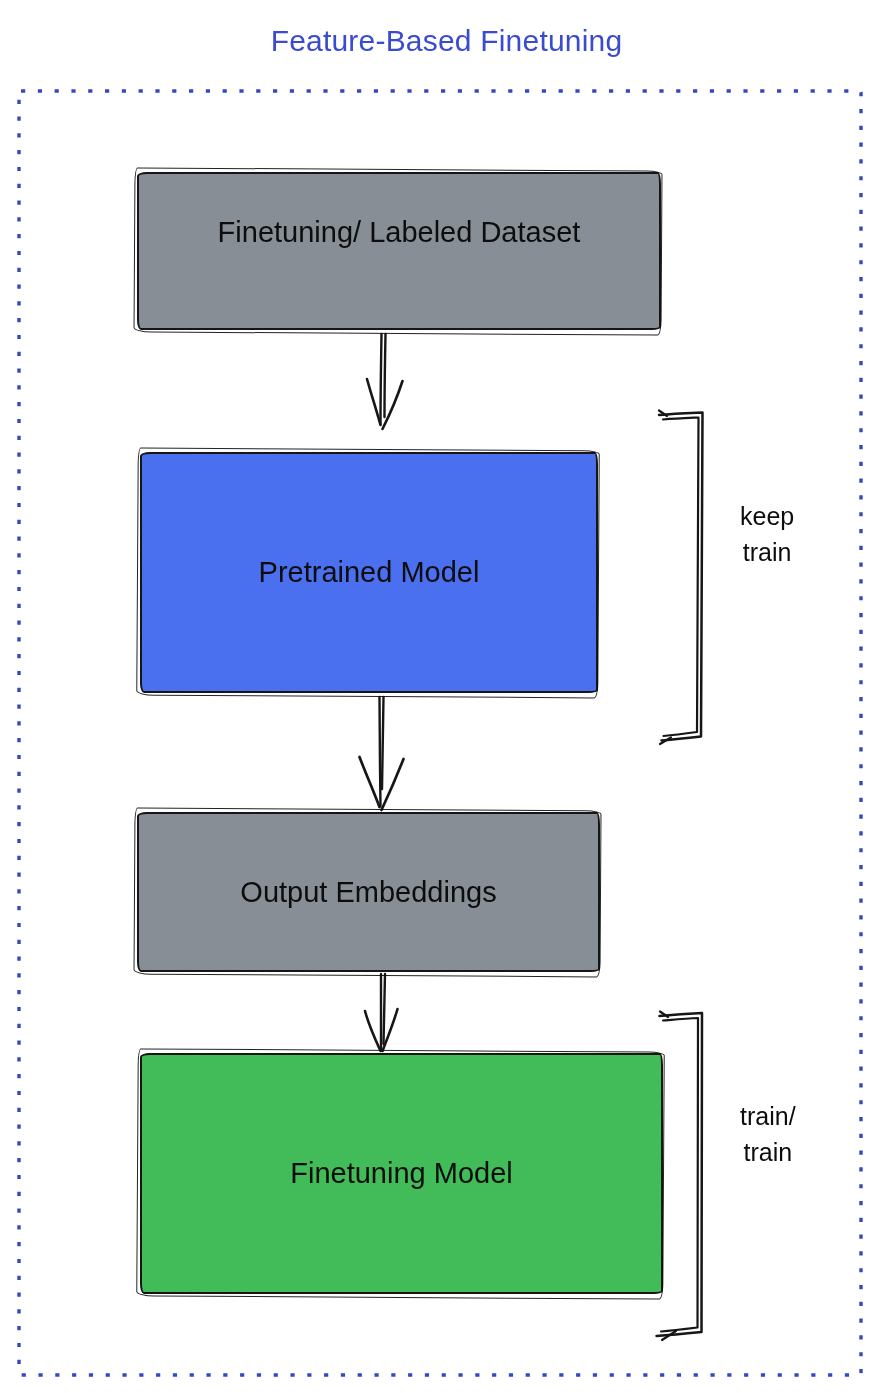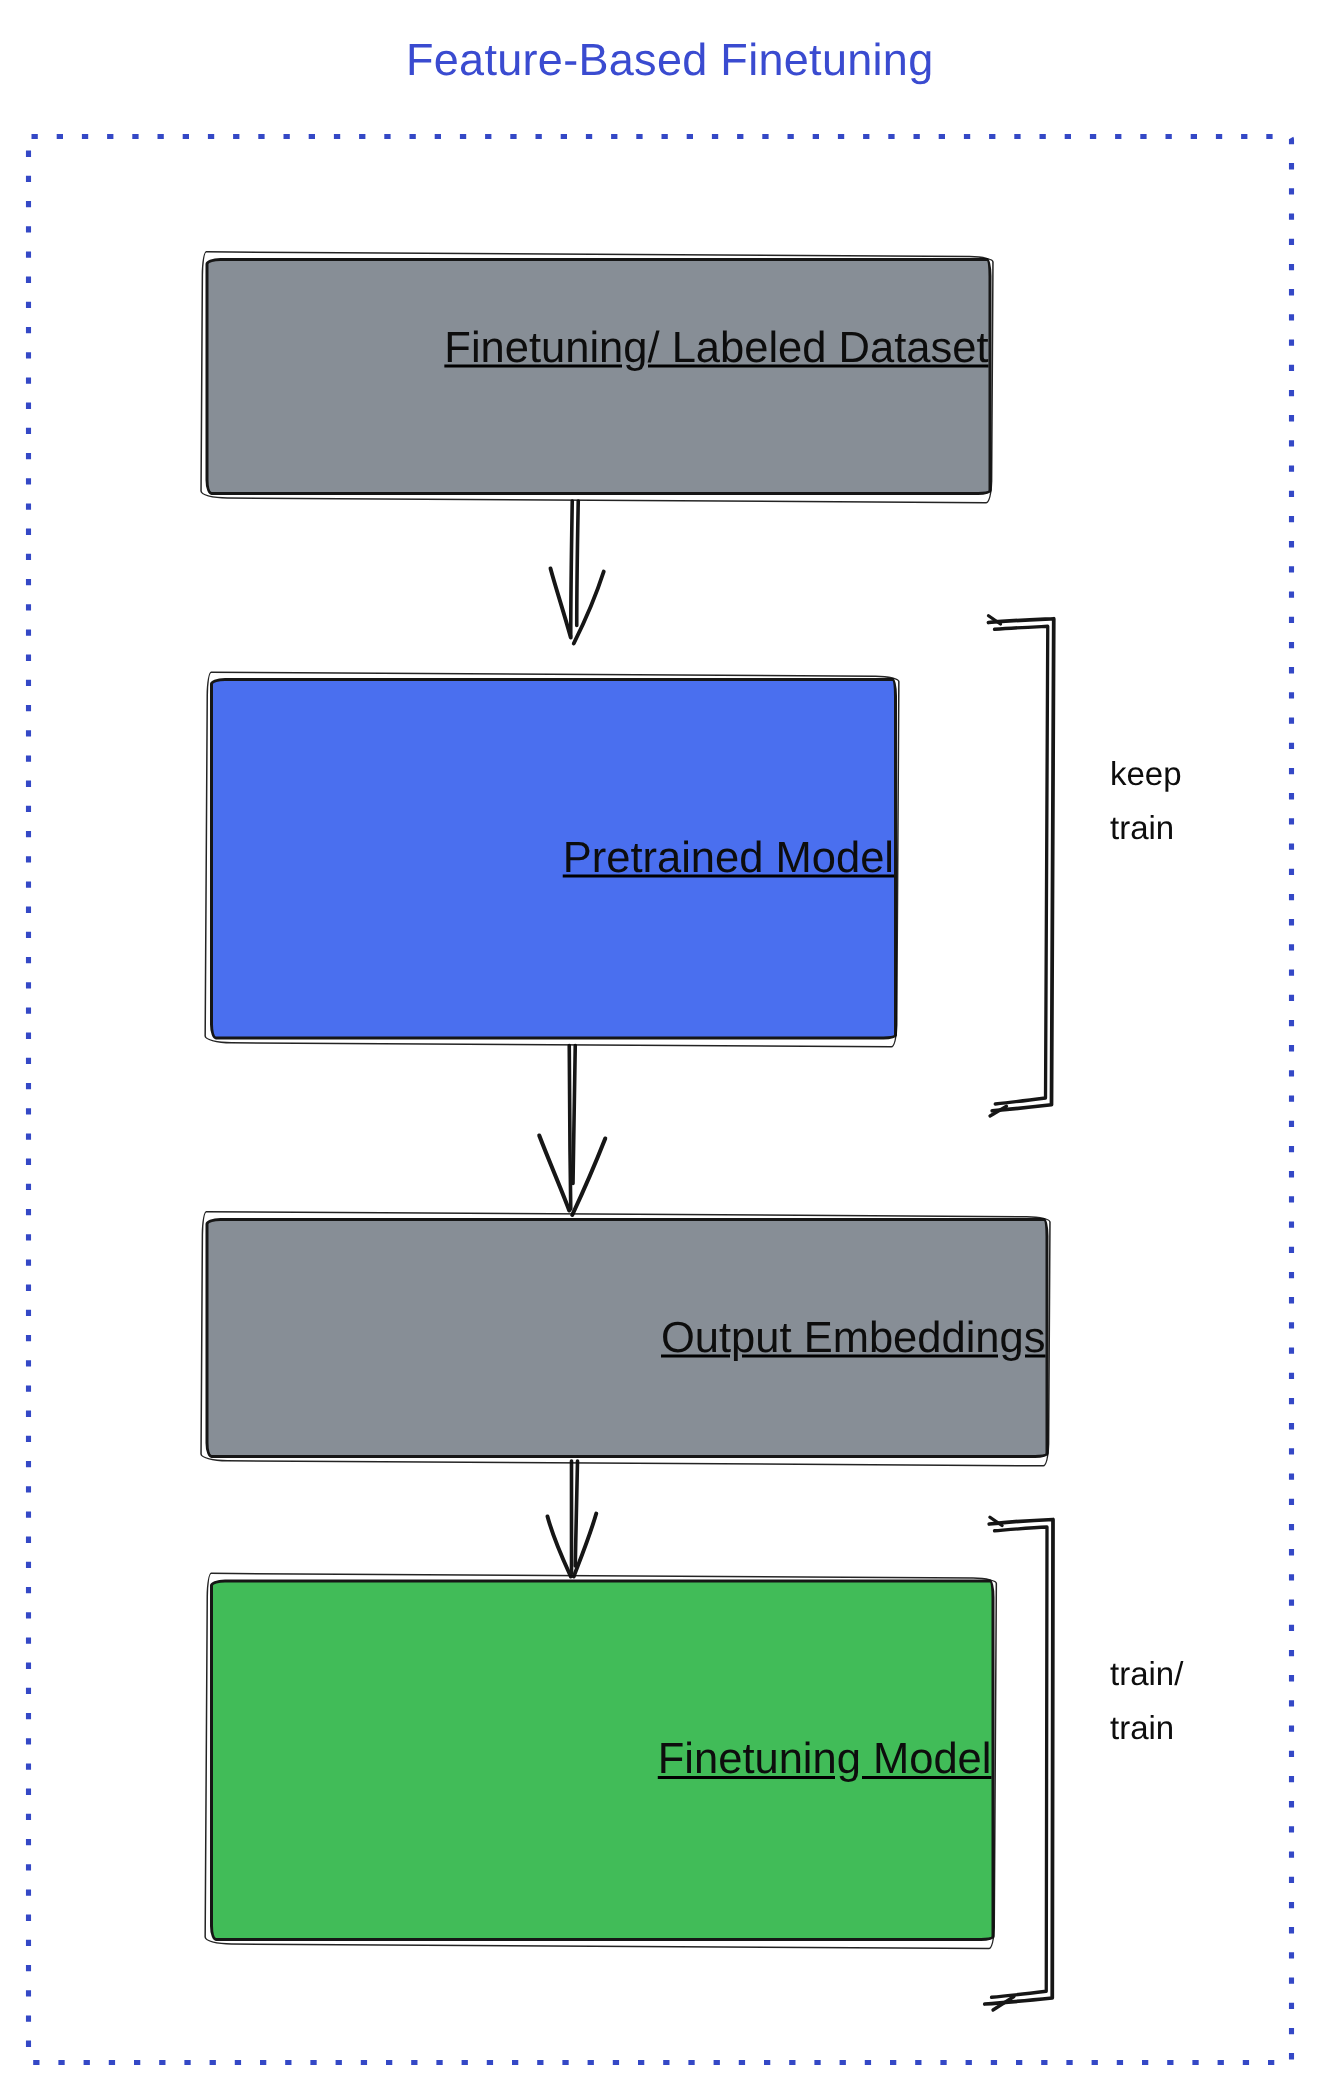--- a/index.html
+++ b/index.html
@@ -36,49 +36,49 @@
     position:absolute; left:0; top:0;
     width:880px; height:1393px;
     pointer-events:none;
   }
   .ink-stroke{stroke:var(--ink); fill:none; stroke-linecap:round; stroke-linejoin:round;}
   .frame-stroke{stroke:var(--frame-dots); fill:none;}
   .sketch-box{
     position:absolute;
     border:2.6px solid var(--ink);
     border-radius:10px 3px 9px 4px / 4px 12px 3px 10px;
-    display:flex; align-items:center; justify-content:flex-end;
+    display:flex; align-items:center; justify-content:center;
     box-sizing:border-box;
-    text-decoration:underline;
   }
   .sketch-box::before{
     content:"";
     position:absolute;
     inset:-5px -3px -6px -5px;
     border:1.7px solid rgba(12,12,12,.9);
     border-radius:3px 16px 4px 18px / 16px 4px 15px 5px;
     transform:rotate(.35deg);
     pointer-events:none;
   }
   .node-label{
     font-size:29px;
     color:var(--label-text);
     white-space:nowrap;
   }
   .node-dataset{ left:137px; top:172px; width:524px; height:158px; background:var(--dataset-fill);}
   .node-dataset .node-label{ transform:translateY(-19px); }
   .node-pretrained{ left:140px; top:452px; width:458px; height:241px; background:var(--pretrained-fill);}
-  .node-embeddings{ left:137px; top:812px; width:562px; height:160px; background:var(--embeddings-fill);}
+  .node-embeddings{ left:137px; top:812px; width:463px; height:160px; background:var(--embeddings-fill);}
   .node-classifier{ left:140px; top:1053px; width:523px; height:241px; background:var(--classifier-fill);}
   .side-note{
     position:absolute;
-    font-size:22px;
+    font-size:25px;
     line-height:36px;
     color:var(--label-text);
     white-space:nowrap;
+    text-align:center;
   }
   .note-keep-frozen{ left:740px; top:498px; }
   .note-train-update{ left:740px; top:1098px; }
 </style>
 </head>
 <body>
 
 <div class="canvas">
 
   <h1 class="diagram-title">Feature-Based Finetuning</h1>

